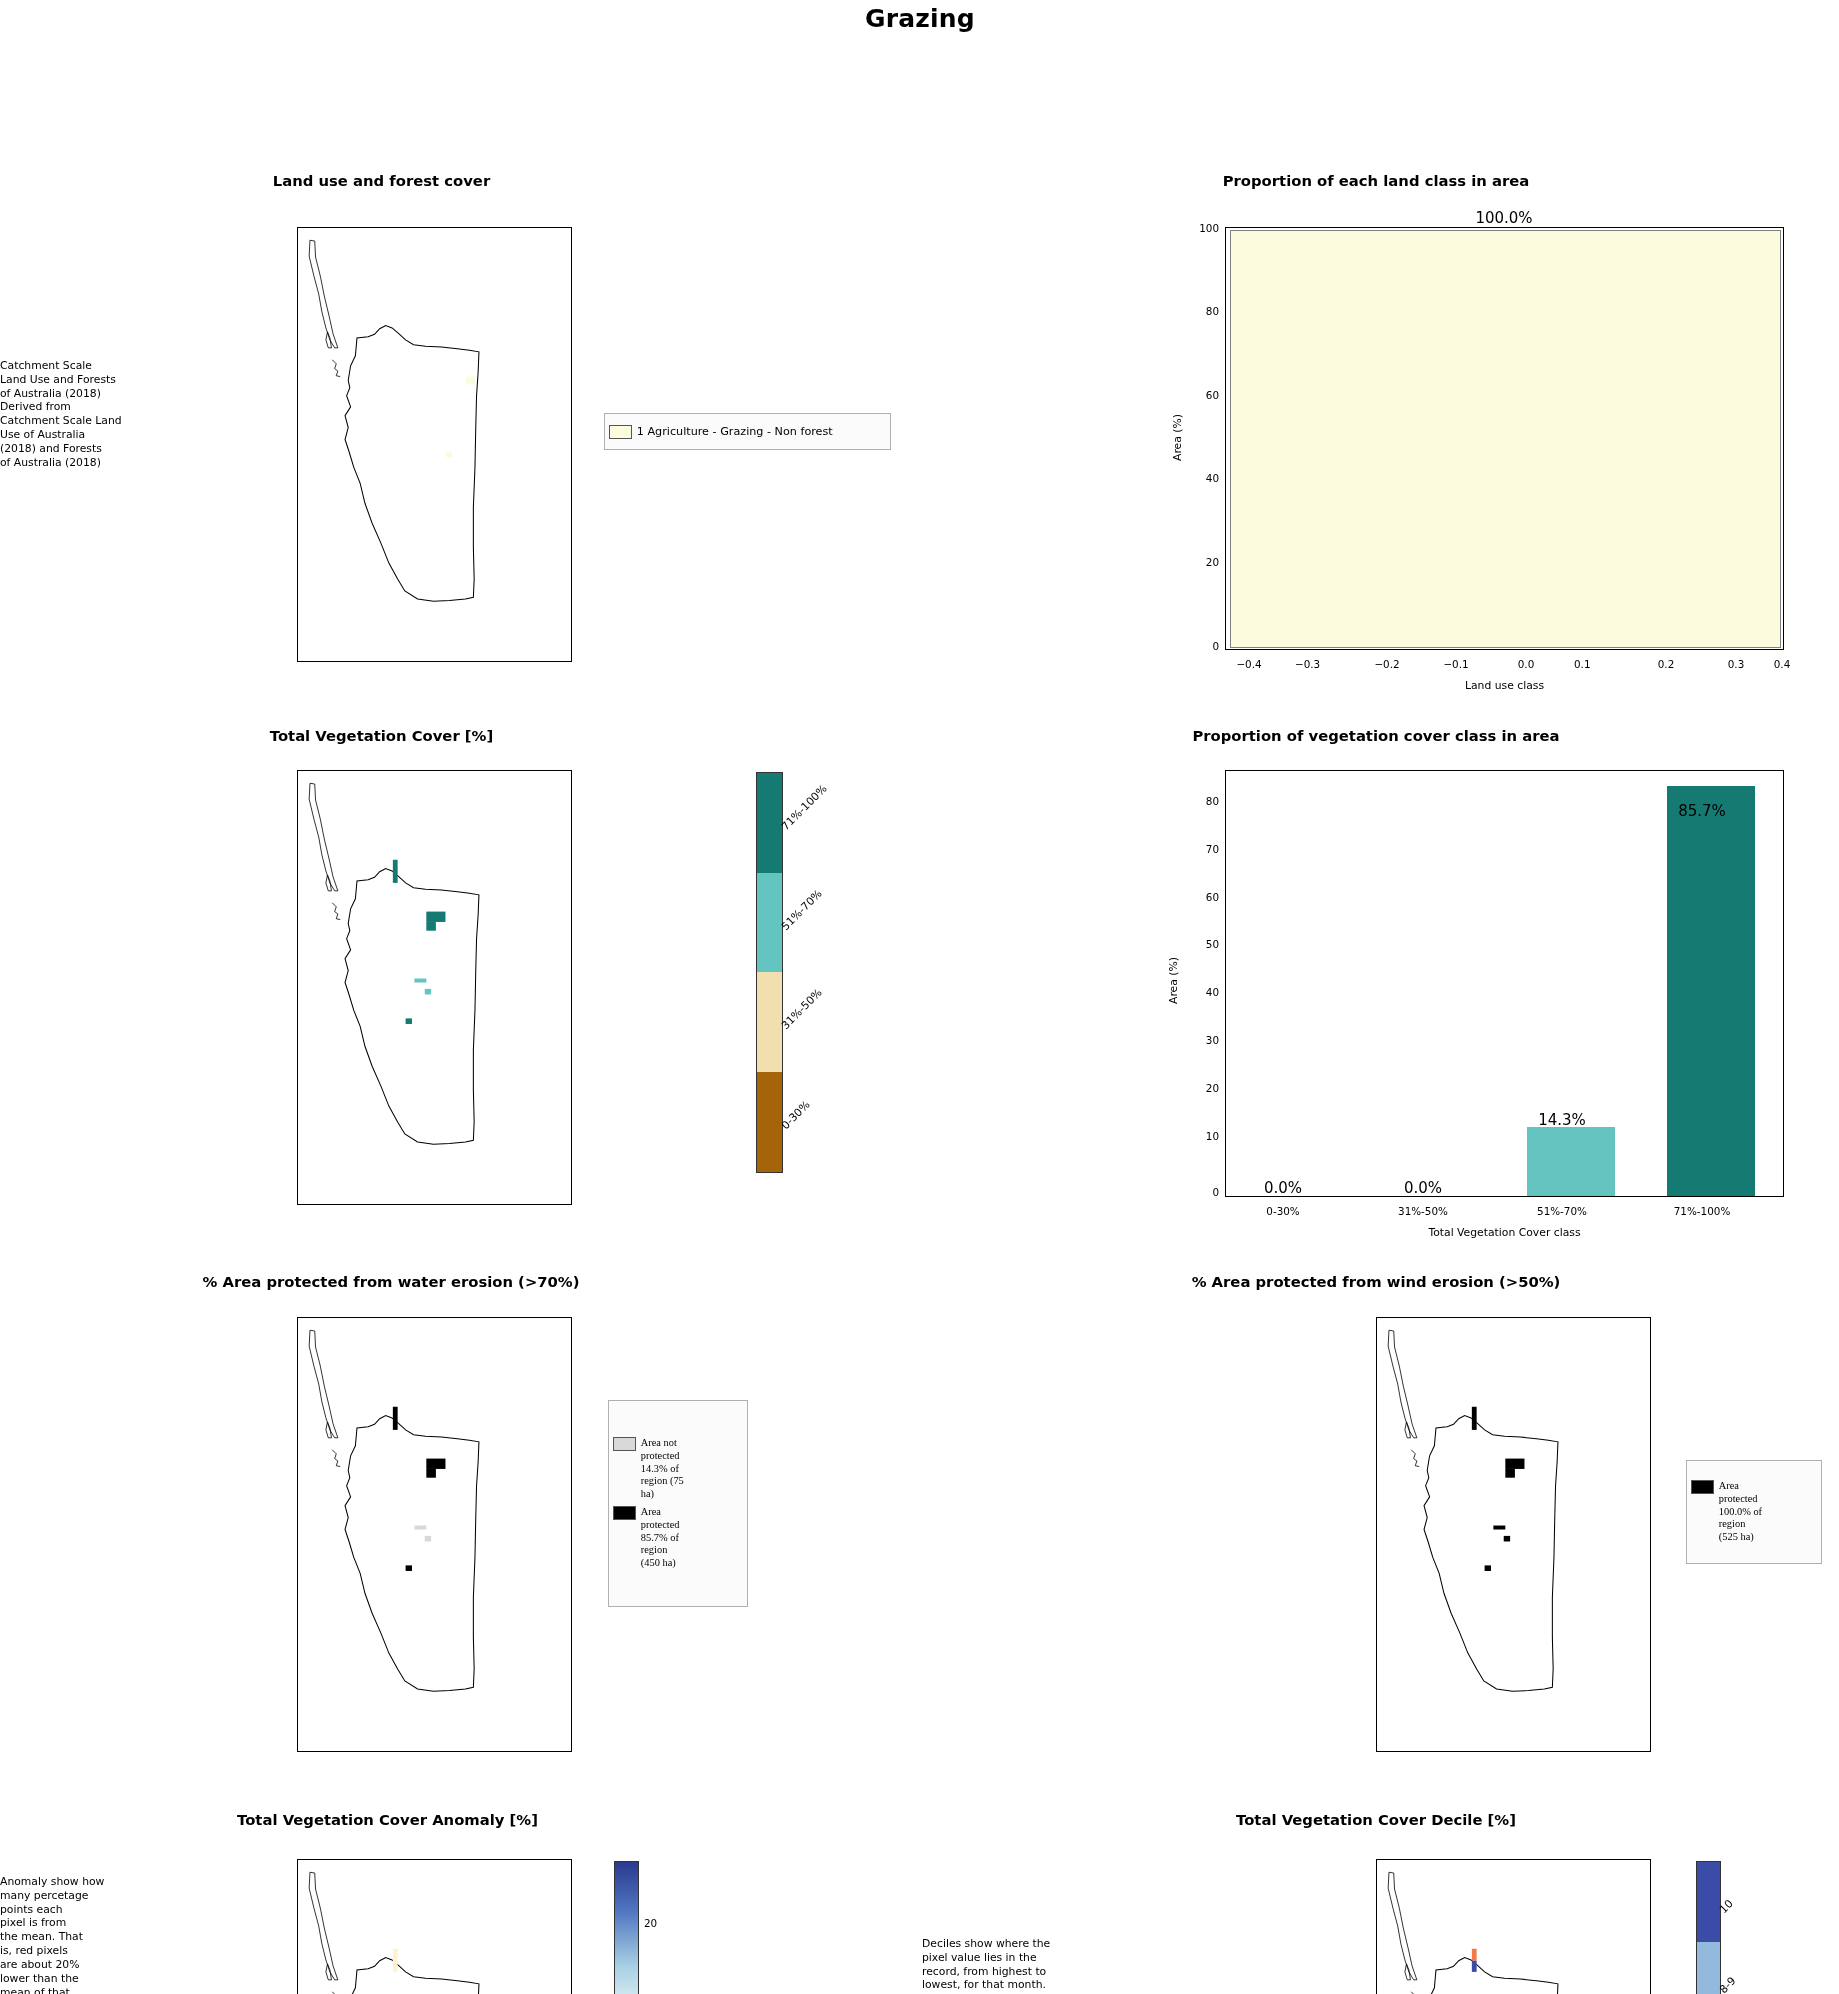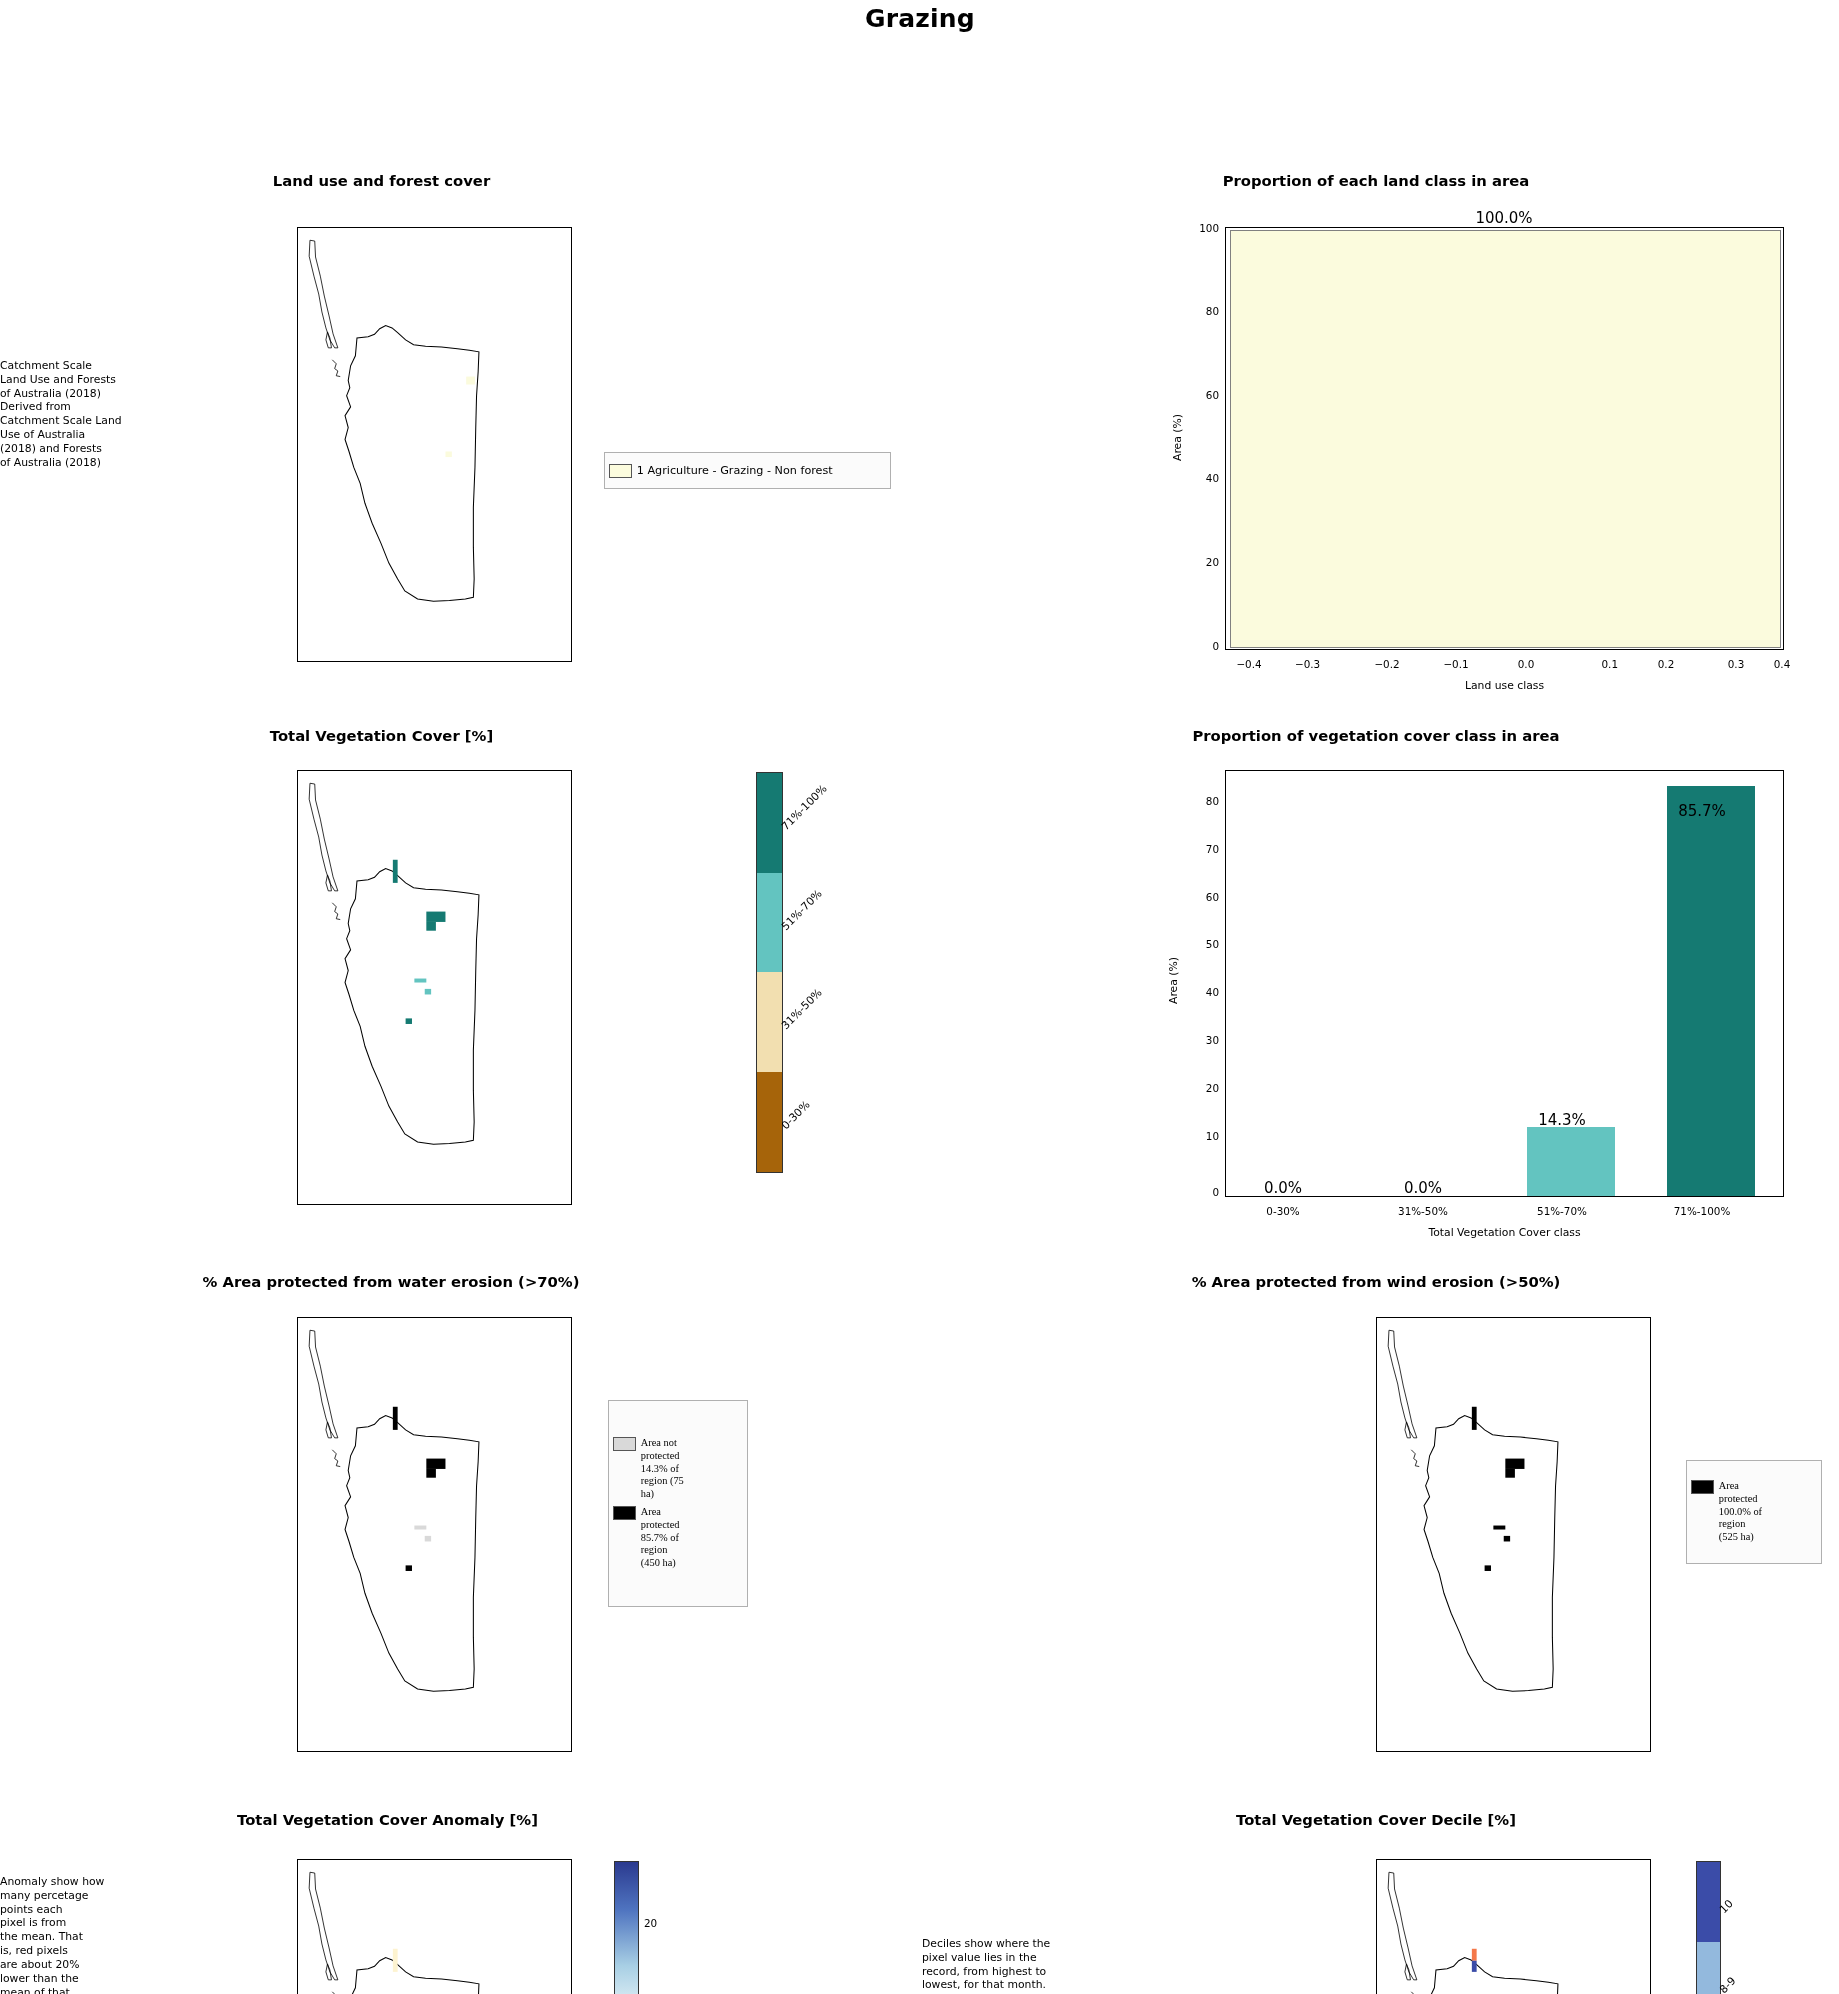--- a/index.html
+++ b/index.html
@@ -112,21 +112,21 @@
   <svg class="mapsvg" width="275" height="435" viewBox="0 0 690 1090">
     <path d="M30 30 L28 70 L40 120 L52 165 L60 210 L70 250 L80 280 L92 300 L100 300 L88 265 L78 220 L66 170 L56 120 L44 72 L42 32 Z" fill="none" stroke="#000" stroke-width="2"></path>
     <path d="M74 260 L70 280 L76 300 L84 300 L80 275 Z" fill="none" stroke="#000" stroke-width="2"></path>
     <path d="M86 330 L96 340 L92 352 L100 358 L96 370 L106 372" fill="none" stroke="#000" stroke-width="2"></path>
     <path d="M148 275 L144 320 L132 345 L126 382 L130 400 L122 420 L132 448 L118 470 L126 500 L118 530 L128 560 L140 600 L156 640 L168 690 L186 740 L208 790 L228 840 L250 880 L268 910 L300 930 L340 936 L380 934 L420 930 L440 926 L442 880 L440 800 L440 700 L444 600 L446 500 L448 420 L452 360 L454 310 L430 306 L400 302 L360 298 L320 296 L290 292 L270 280 L250 262 L236 250 L220 244 L205 252 L192 266 L176 272 Z" fill="none" stroke="#000" stroke-width="2.6"></path>
     <rect x="422" y="372" width="22" height="20" fill="#fbfbdd"></rect>
     <rect x="370" y="560" width="16" height="14" fill="#fbfbdd"></rect>
   </svg>
 </div>
 
-<div class="legend-box" style="top:413px; left:604px; width:287px; height:37px; justify-content:flex-start;margin-top:39px;">
+<div class="legend-box" style="top:413px; left:604px; width:287px; height:37px; justify-content:flex-start;">
   <span class="legend-swatch" style="background:#fbfbdd;"></span>
   <span class="legend-text" style="font-size:11.2px;">1 Agriculture - Grazing - Non forest</span>
 </div>
 
 <div class="abs panel-title" style="top:172px; left:1037px; width:678px;">Proportion of each land class in area</div>
 
 <div class="axes-frame" style="top:227px; left:1225px; width:559px; height:423px;">
   <div class="abs" style="left:4px; top:2.4px; width:551px; height:418px; background:#fbfbdd; border:0.4px solid #808080; box-sizing:border-box;"></div>
 </div>
 <div class="abs bar-value" style="top:209px; left:1444px; width:120px;">100.0%</div>
@@ -136,21 +136,21 @@
 <div class="abs tick-label" style="top:389px; left:1195px; width:24px; text-align:right;">60</div>
 <div class="abs tick-label" style="top:472px; left:1195px; width:24px; text-align:right;">40</div>
 <div class="abs tick-label" style="top:556px; left:1195px; width:24px; text-align:right;">20</div>
 <div class="abs tick-label" style="top:640px; left:1195px; width:24px; text-align:right;">0</div>
 
 <div class="abs tick-label" style="top:658px; left:1227px; width:44px; text-align:center;">−0.4</div>
 <div class="abs tick-label" style="top:658px; left:1295px; width:44px; text-align:left;">−0.3</div>
 <div class="abs tick-label" style="top:658px; left:1365px; width:44px; text-align:center;">−0.2</div>
 <div class="abs tick-label" style="top:658px; left:1434px; width:44px; text-align:center;">−0.1</div>
 <div class="abs tick-label" style="top:658px; left:1504px; width:44px; text-align:center;">0.0</div>
-<div class="abs tick-label" style="top:658px; left:1574px; width:44px; text-align:right;">0.1</div>
+<div class="abs tick-label" style="top:658px; left:1574px; width:44px; text-align:left;">0.1</div>
 <div class="abs tick-label" style="top:658px; left:1644px; width:44px; text-align:center;">0.2</div>
 <div class="abs tick-label" style="top:658px; left:1714px; width:44px; text-align:center;">0.3</div>
 <div class="abs tick-label" style="top:658px; left:1760px; width:44px; text-align:center;">0.4</div>
 
 <div class="abs axis-label" style="top:679px; left:1225px; width:559px; text-align:center;">Land use class</div>
 <div class="abs axis-label" style="top:431px; left:1129px; width:96px; text-align:center; transform:rotate(-90deg);">Area (%)</div>
 
 <div class="abs panel-title" style="top:727px; left:142px; width:479px;">Total Vegetation Cover [%]</div>
 
 <div class="map-frame" style="top:770px; left:297px; width:275px; height:435px;">

